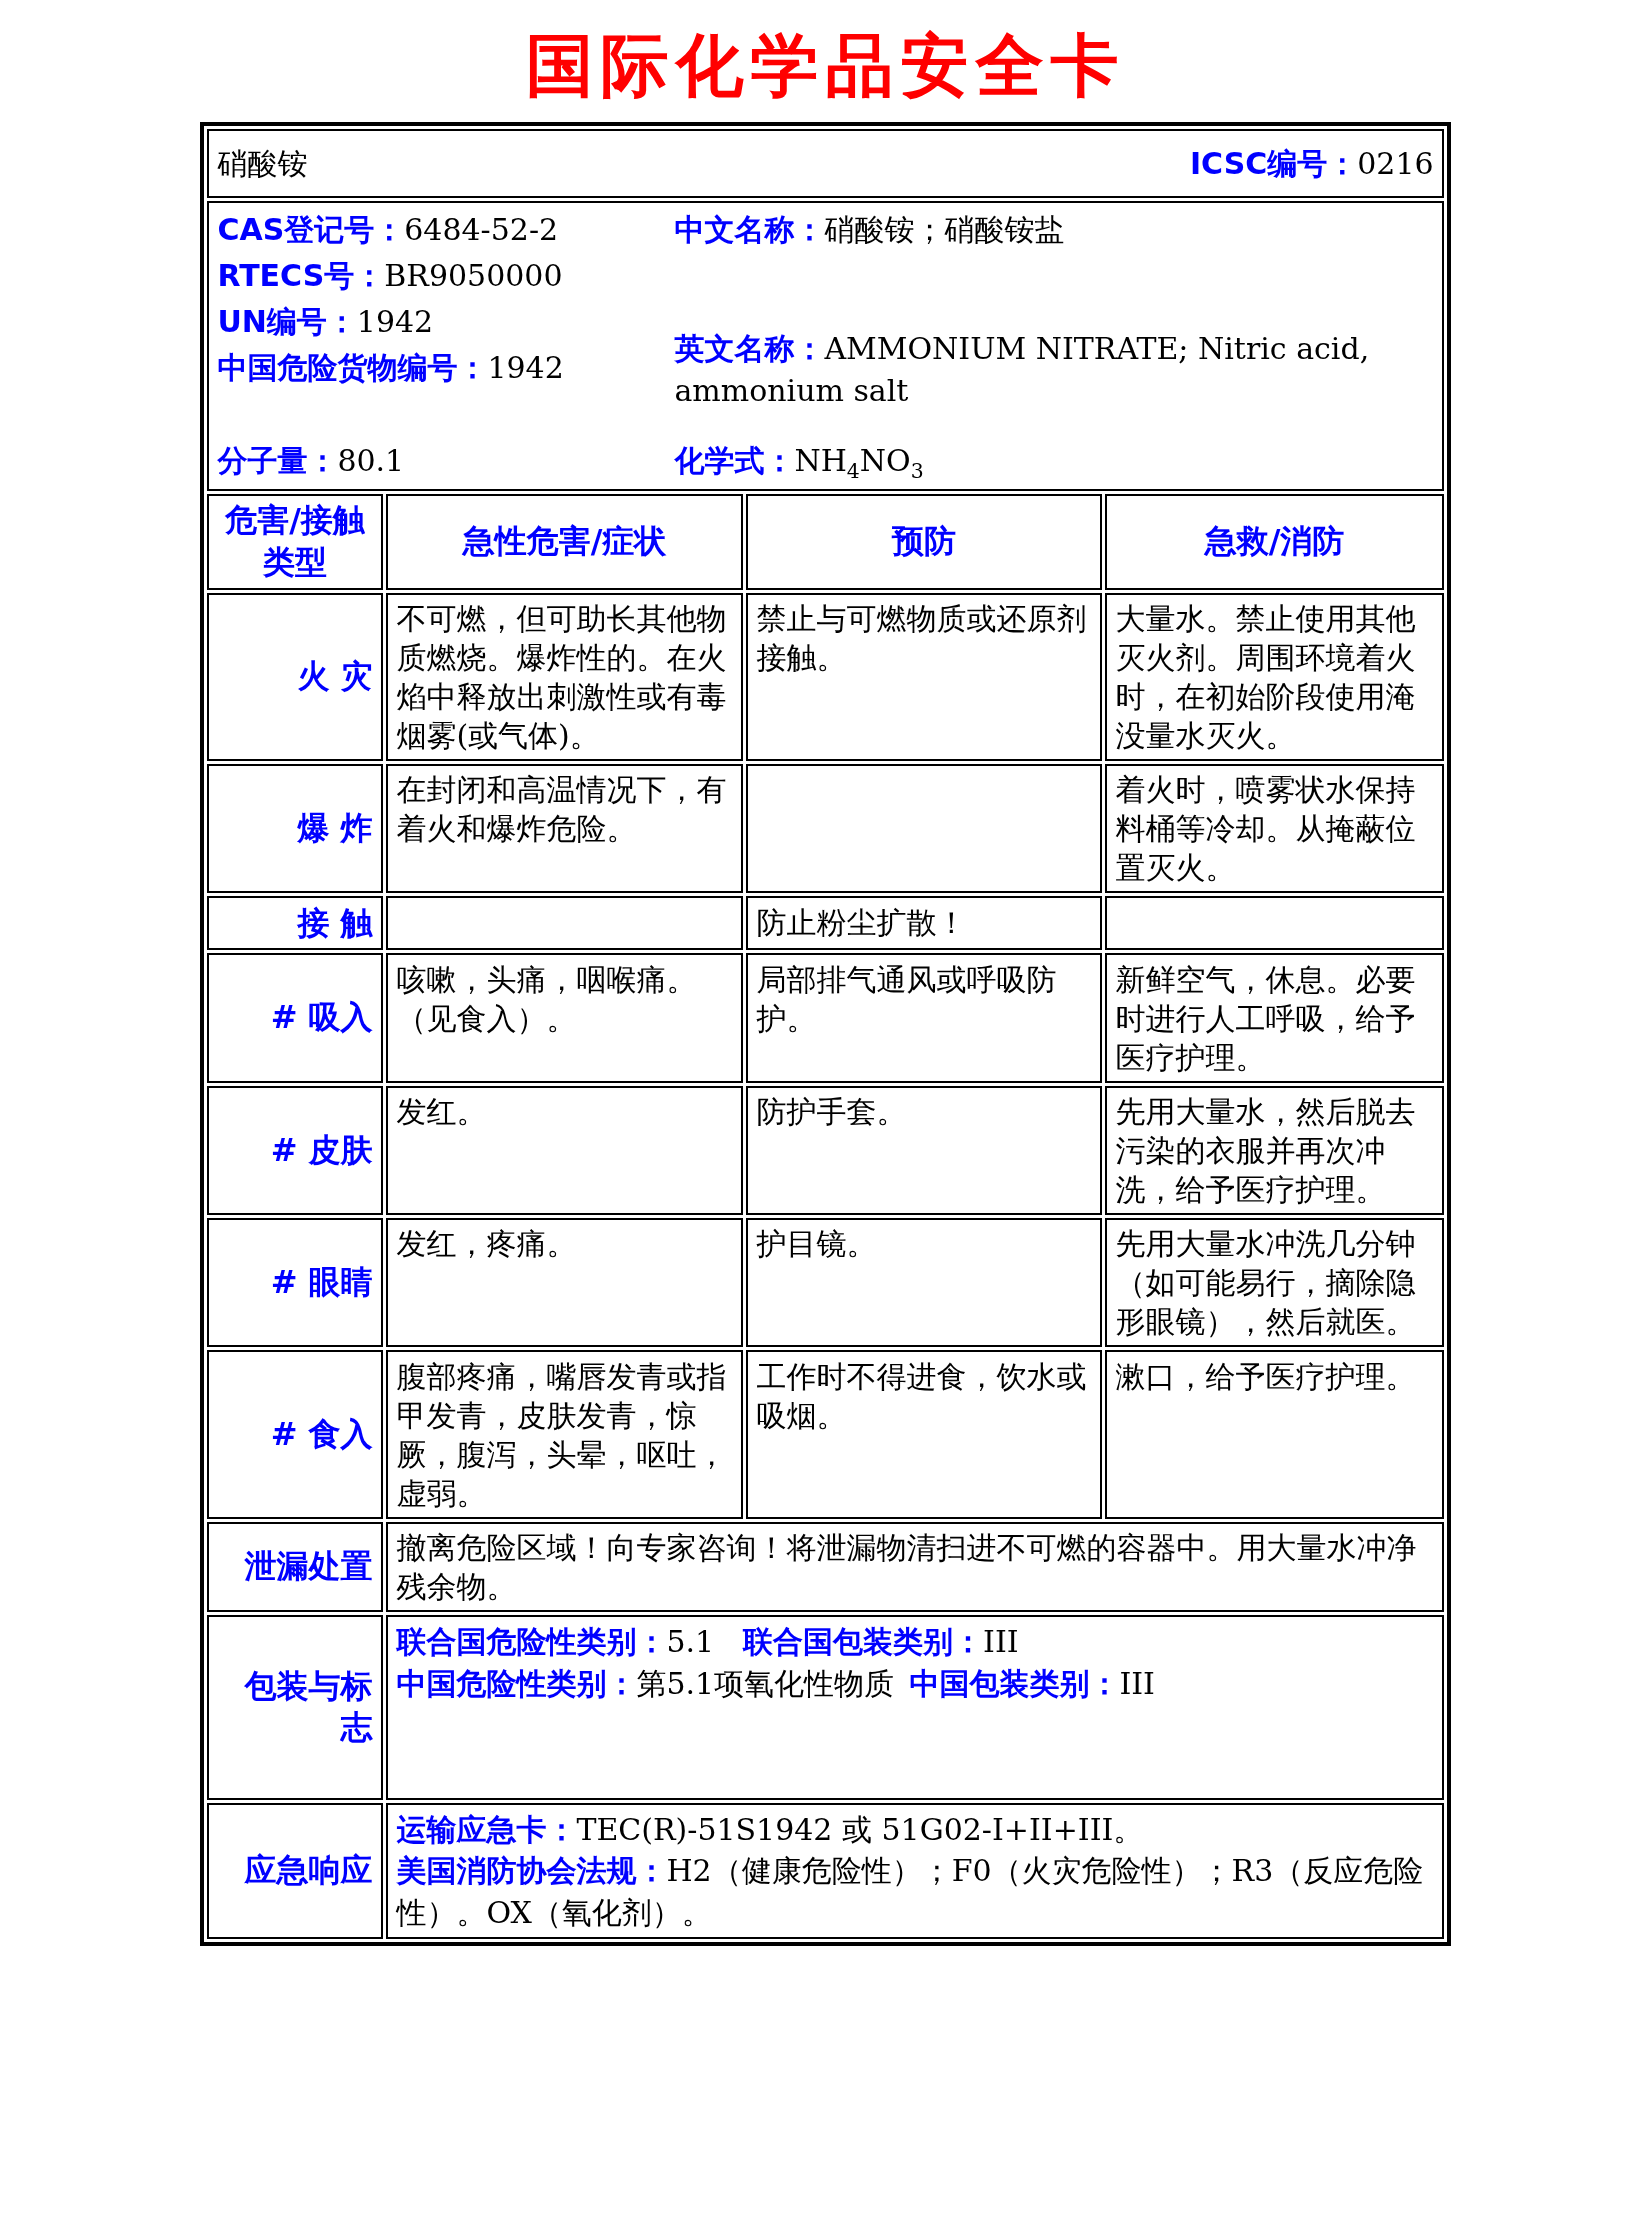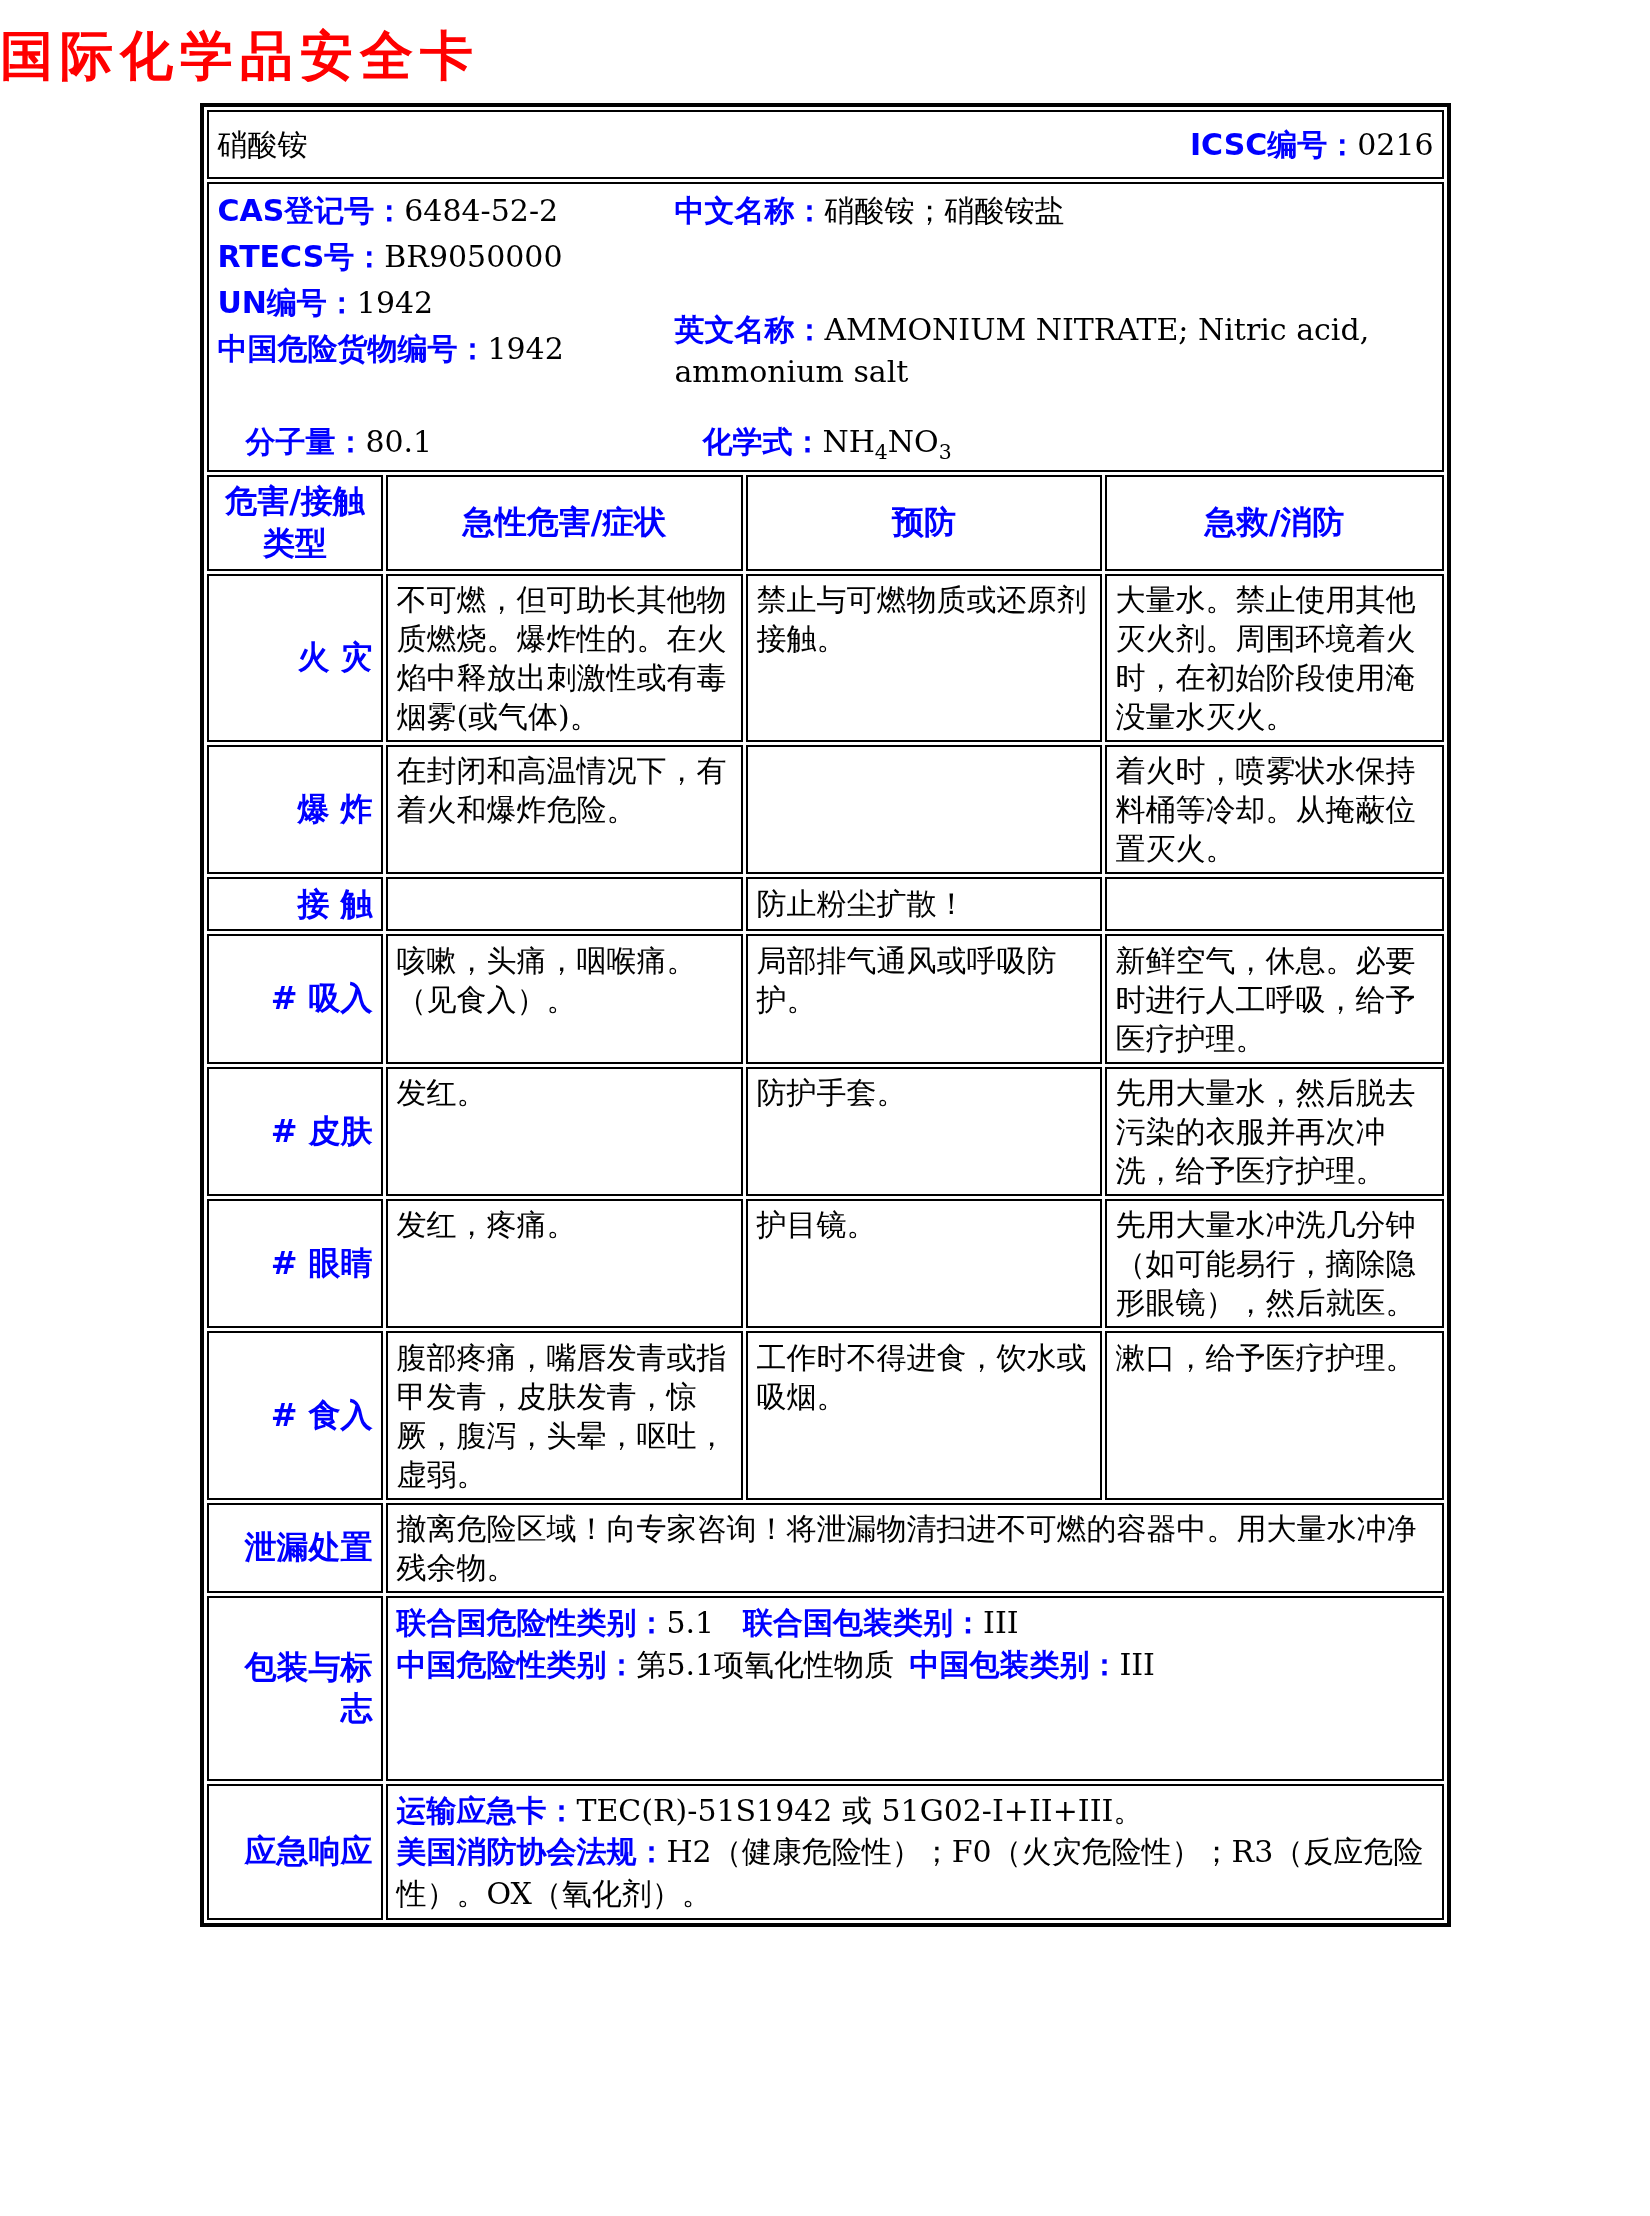--- a/index.html
+++ b/index.html
@@ -7,25 +7,25 @@
     padding: 0;
     background: #ffffff;
   }
   body {
     width: 1651px;
     height: 2216px;
     font-family: "DejaVu Serif", "Liberation Serif", serif;
     color: #000000;
   }
   .page-title {
-    text-align: left;
+    text-align: center;
     color: #ff0000;
     font-family: "DejaVu Sans", "Liberation Sans", sans-serif;
     font-weight: bold;
-    font-size: 53px;
+    font-size: 68px;
     letter-spacing: 7px;
     margin: 21px 0 9.8px 0;
   }
   table.card {
     width: 1248px;
     margin: 0 auto;
     border-collapse: separate;
     border-spacing: 3.5px;
     border: 4.2px solid #000000;
     table-layout: fixed;
@@ -78,21 +78,21 @@
   .name-cell-flex {
     display: flex;
     justify-content: space-between;
     align-items: flex-end;
   }
   .id-grid { display: flex; }
   .id-left { width: 457px; flex: 0 0 457px; }
   .id-right { flex: 1 1 auto; max-width: 739px; }
   .id-line { line-height: 46px; }
   .en-block { margin-top: 75px; line-height: 42px; }
-  .mw-row { display: flex; margin-top: 29px; margin-left: 28px; }
+  .mw-row { display: flex; margin-top: 29px; }
   .mw-left { width: 457px; flex: 0 0 457px; }
   sub { font-size: 68%; vertical-align: sub; }
   .gap-wide { margin-left: 29px; }
   .gap-one  { margin-left: 15.3px; }
   .pack-line, .emerg-line { line-height: 1.38; }
 </style>
 </head>
 <body>
 
 <div class="page-title">国际化学品安全卡</div>

